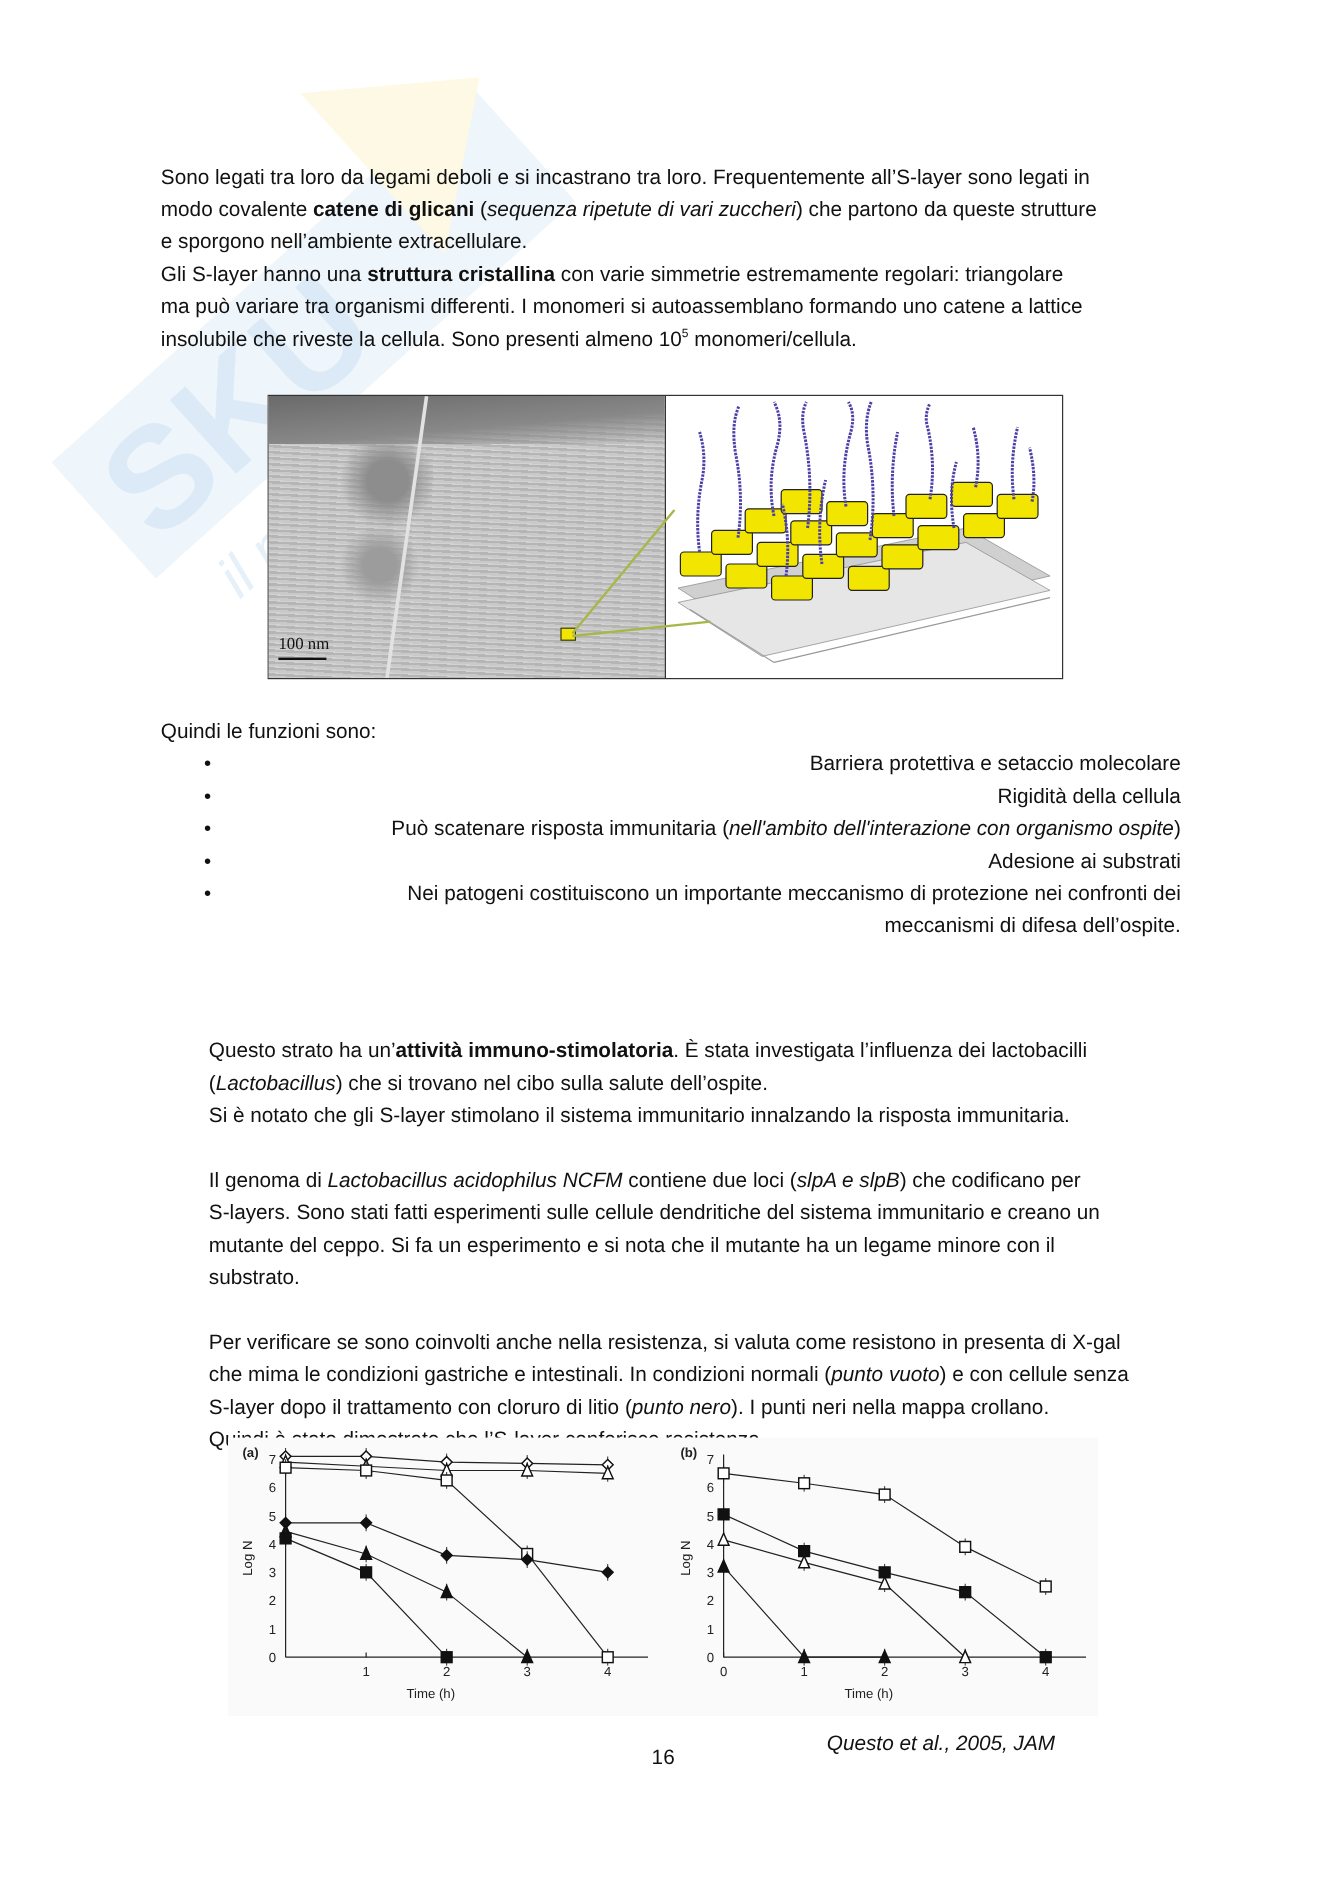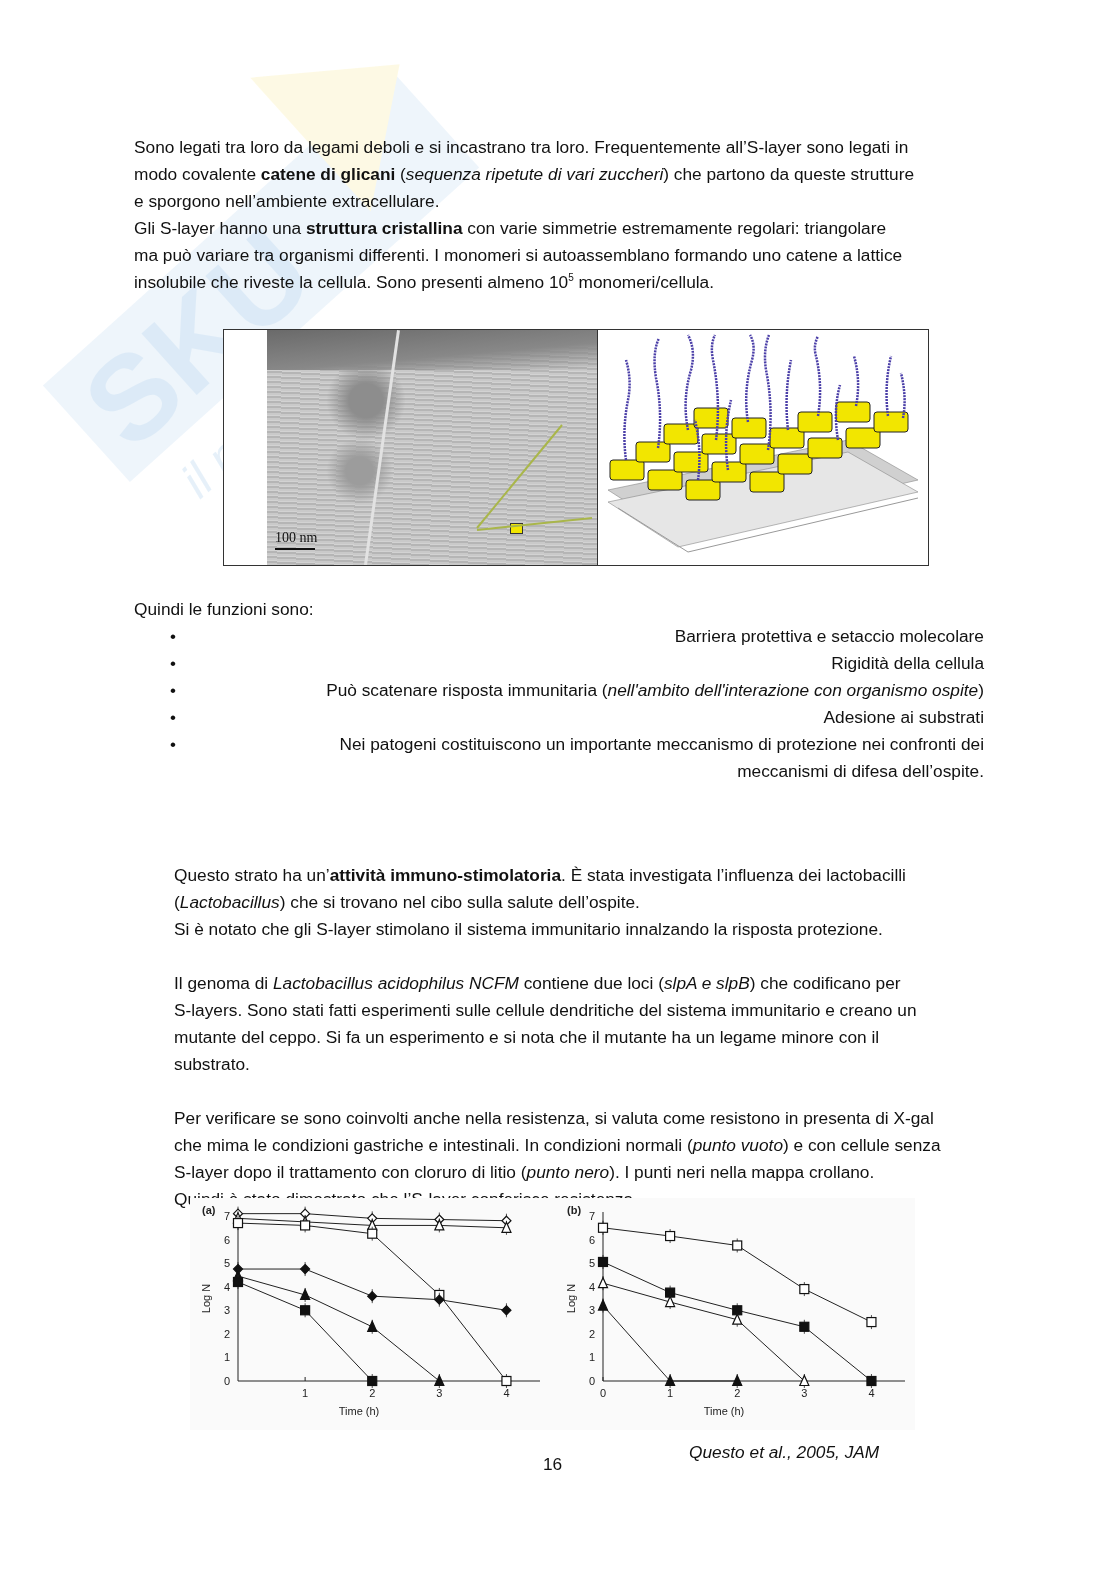--- a/index.html
+++ b/index.html
@@ -6,21 +6,21 @@
   body { width:1116px; height:1579px; position:relative; overflow:hidden; font-family:"Liberation Sans", sans-serif; color:#111; }
   .watermark { position:absolute; left:20px; top:60px; width:520px; height:520px; pointer-events:none; }
   .text { position:absolute; left:134px; width:850px; font-size:17.3px; line-height:27px; }
   .text p { margin:0; }
   .text b { font-weight:bold; }
   .text i { font-style:italic; }
   .gap { height:27px; }
   ul.bullets { list-style:none; margin:0; padding:0;text-align:right; }
   ul.bullets li { position:relative; padding-left:68px; }
   ul.bullets li::before { content:"\2022"; position:absolute; left:36px; top:0; font-size:17px; }
-  .figure { position:absolute; left:223px; top:329px; width:661px; height:235px; border:1px solid #333; display:flex; background:#fff;padding-left:43px; }
+  .figure { position:absolute; left:223px; top:329px; width:661px; height:235px; border:1px solid #333; display:flex; background:#fff; }
   .em { width:330px; height:235px; position:relative; border-right:1px solid #333; overflow:hidden;
         background: radial-gradient(circle at 30% 30%, #8d8d8d 0 6%, transparent 14%),
                     radial-gradient(circle at 28% 60%, #9c9c9c 0 5%, transparent 12%),
                     repeating-linear-gradient(3deg, #c9c9c9 0 2px, #b5b5b5 2px 4px, #d2d2d2 4px 5px),
                     #c4c4c4; }
   .em .top-dark { position:absolute; left:0; top:0; width:330px; height:40px; background:linear-gradient(175deg,#6a6a6a 0%,#888 60%,transparent 100%); }
   .em .ridge { position:absolute; left:130px; top:0; width:3px; height:240px; background:#e2e2e2; transform:rotate(8deg); transform-origin:top left; }
   .em .scale-text { position:absolute; left:8px; top:200px; font-family:"Liberation Serif", serif; font-size:14px; color:#111; }
   .em .scale-bar { position:absolute; left:8px; top:218px; width:40px; height:2px; background:#111; }
   .em .marker { position:absolute; left:243px; top:193px; width:11px; height:9px; background:#f2e600; border:1px solid #333; }
@@ -124,21 +124,21 @@
     <li>Rigidità della cellula</li>
     <li><span>Può scatenare risposta immunitaria (</span><i>nell'ambito dell'interazione con organismo ospite</i><span>)</span></li>
     <li>Adesione ai substrati</li>
     <li><span>Nei patogeni costituiscono un importante meccanismo di protezione nei confronti dei</span><br><span>meccanismi di difesa dell’ospite.</span></li>
   </ul>
 </div>
 
 <div class="text" style="top:862px;margin-left:40px;">
   <p><span>Questo strato ha un’</span><b>attività immuno-stimolatoria</b><span>. È stata investigata l’influenza dei lactobacilli</span></p>
   <p><span>(</span><i>Lactobacillus</i><span>) che si trovano nel cibo sulla salute dell’ospite.</span></p>
-  <p>Si è notato che gli S-layer stimolano il sistema immunitario innalzando la risposta protezione.</p>
+  <p>Si è notato che gli S-layer stimolano il sistema immunitario innalzando la risposta immunitaria.</p>
   <div class="gap"></div>
   <p><span>Il genoma di </span><i>Lactobacillus acidophilus NCFM</i><span> contiene due loci (</span><i>slpA e slpB</i><span>) che codificano per</span></p>
   <p>S-layers. Sono stati fatti esperimenti sulle cellule dendritiche del sistema immunitario e creano un</p>
   <p>mutante del ceppo. Si fa un esperimento e si nota che il mutante ha un legame minore con il</p>
   <p>substrato.</p>
   <div class="gap"></div>
   <p>Per verificare se sono coinvolti anche nella resistenza, si valuta come resistono in presenta di X-gal</p>
   <p><span>che mima le condizioni gastriche e intestinali. In condizioni normali (</span><i>punto vuoto</i><span>) e con cellule senza</span></p>
   <p><span>S-layer dopo il trattamento con cloruro di litio (</span><i>punto nero</i><span>). I punti neri nella mappa crollano.</span></p>
   <p>Quindi è stato dimostrato che l’S-layer conferisce resistenza.</p>

